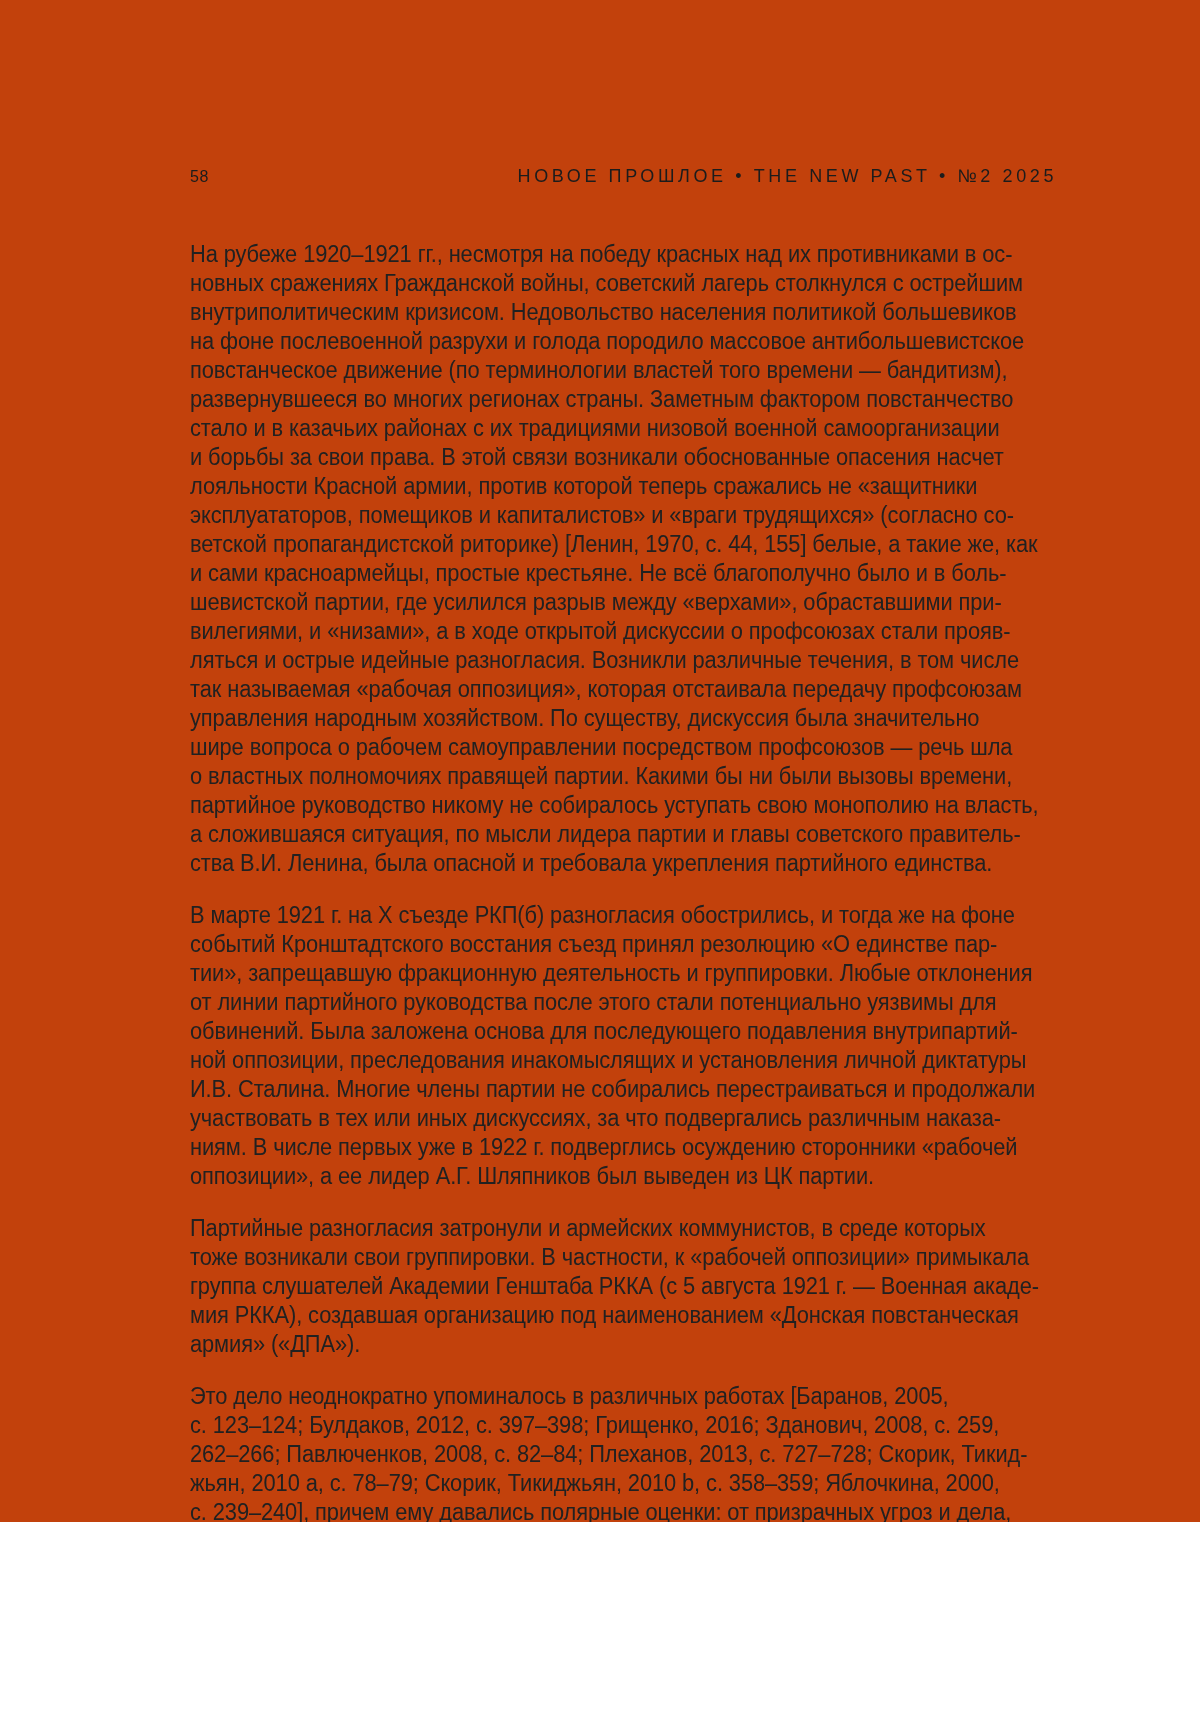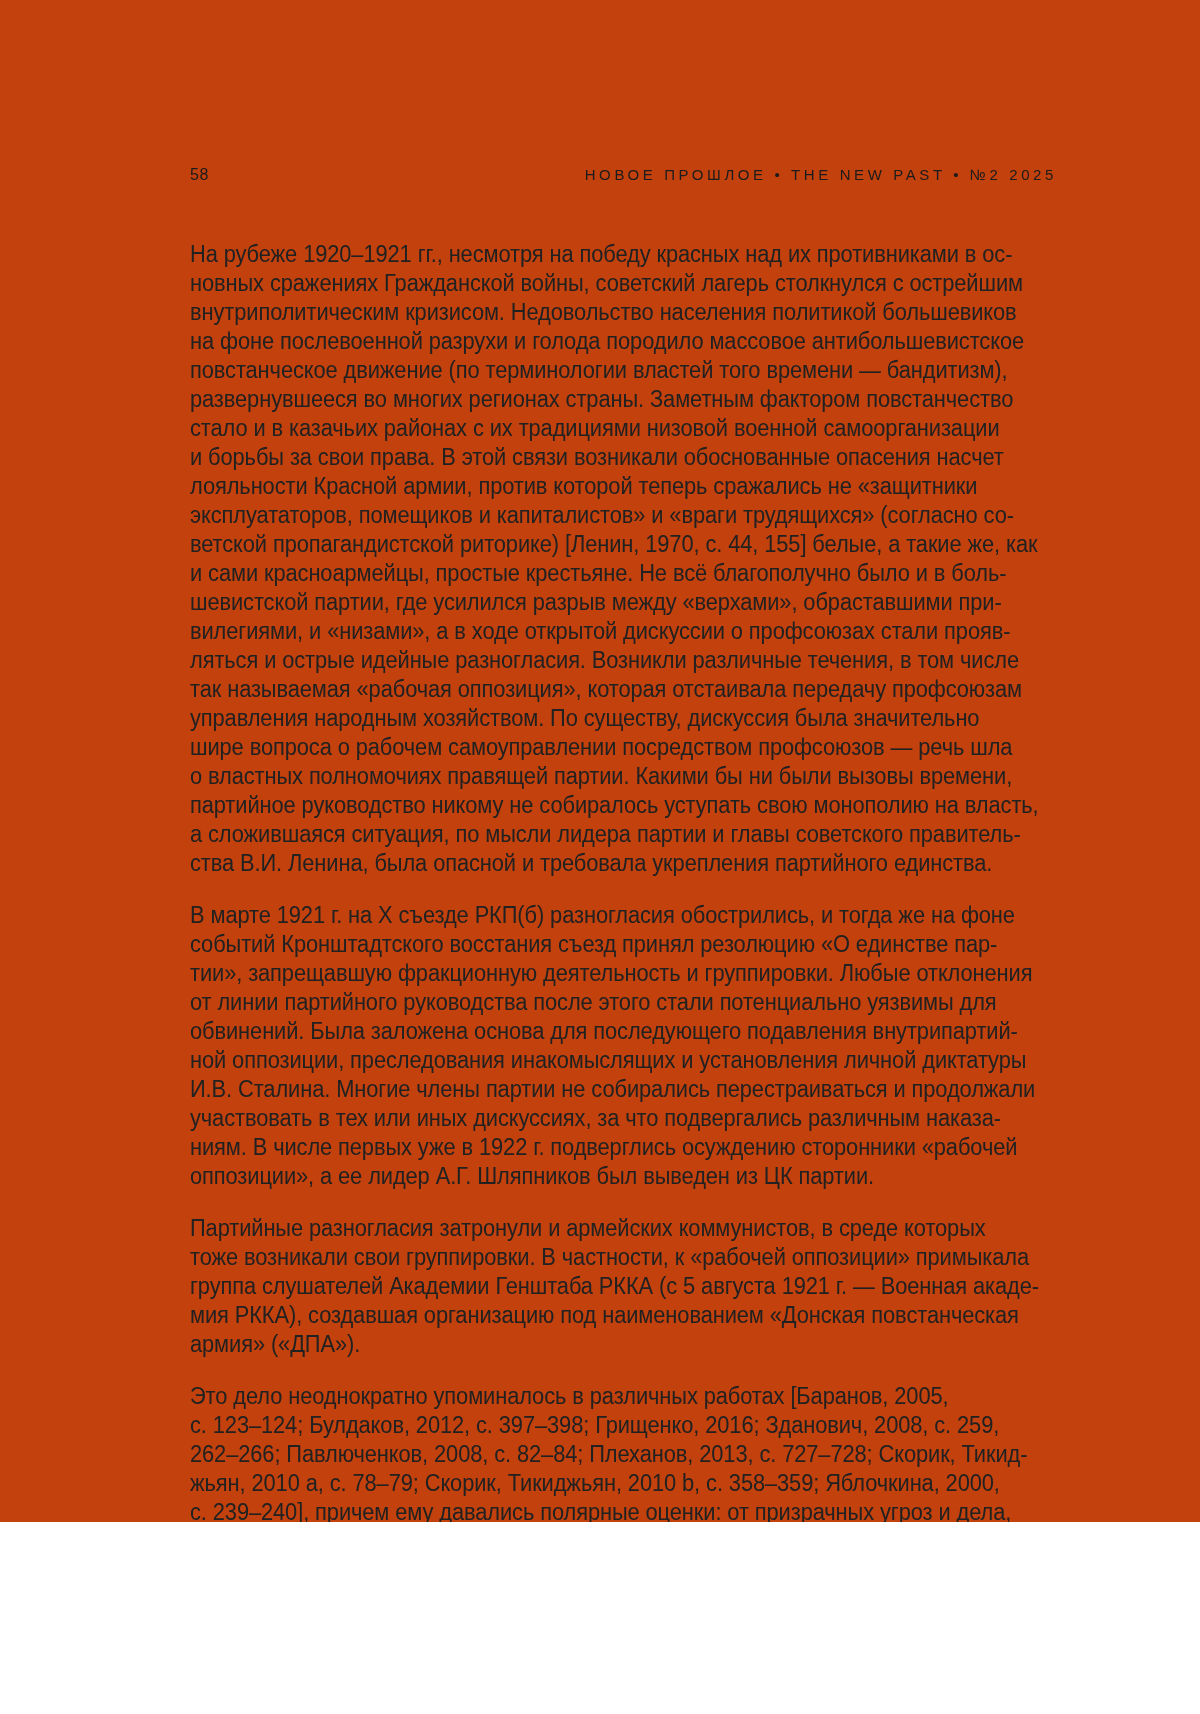--- a/index.html
+++ b/index.html
@@ -24,21 +24,21 @@
     justify-content: space-between;
     align-items: baseline;
     color: #1c1c1c;
   }
   .page-number {
     font-size: 16px;
     font-weight: 400;
     letter-spacing: 0.5px;
   }
   .running-head {
-    font-size: 15px;
+    font-size: 18px;
     font-weight: 400;
     letter-spacing: 3.6px;
     white-space: nowrap;
   }
   .article-body {
     position: absolute;
     left: 190px;
     top: 240px;
     width: 905px;
     transform: scaleX(0.95);

